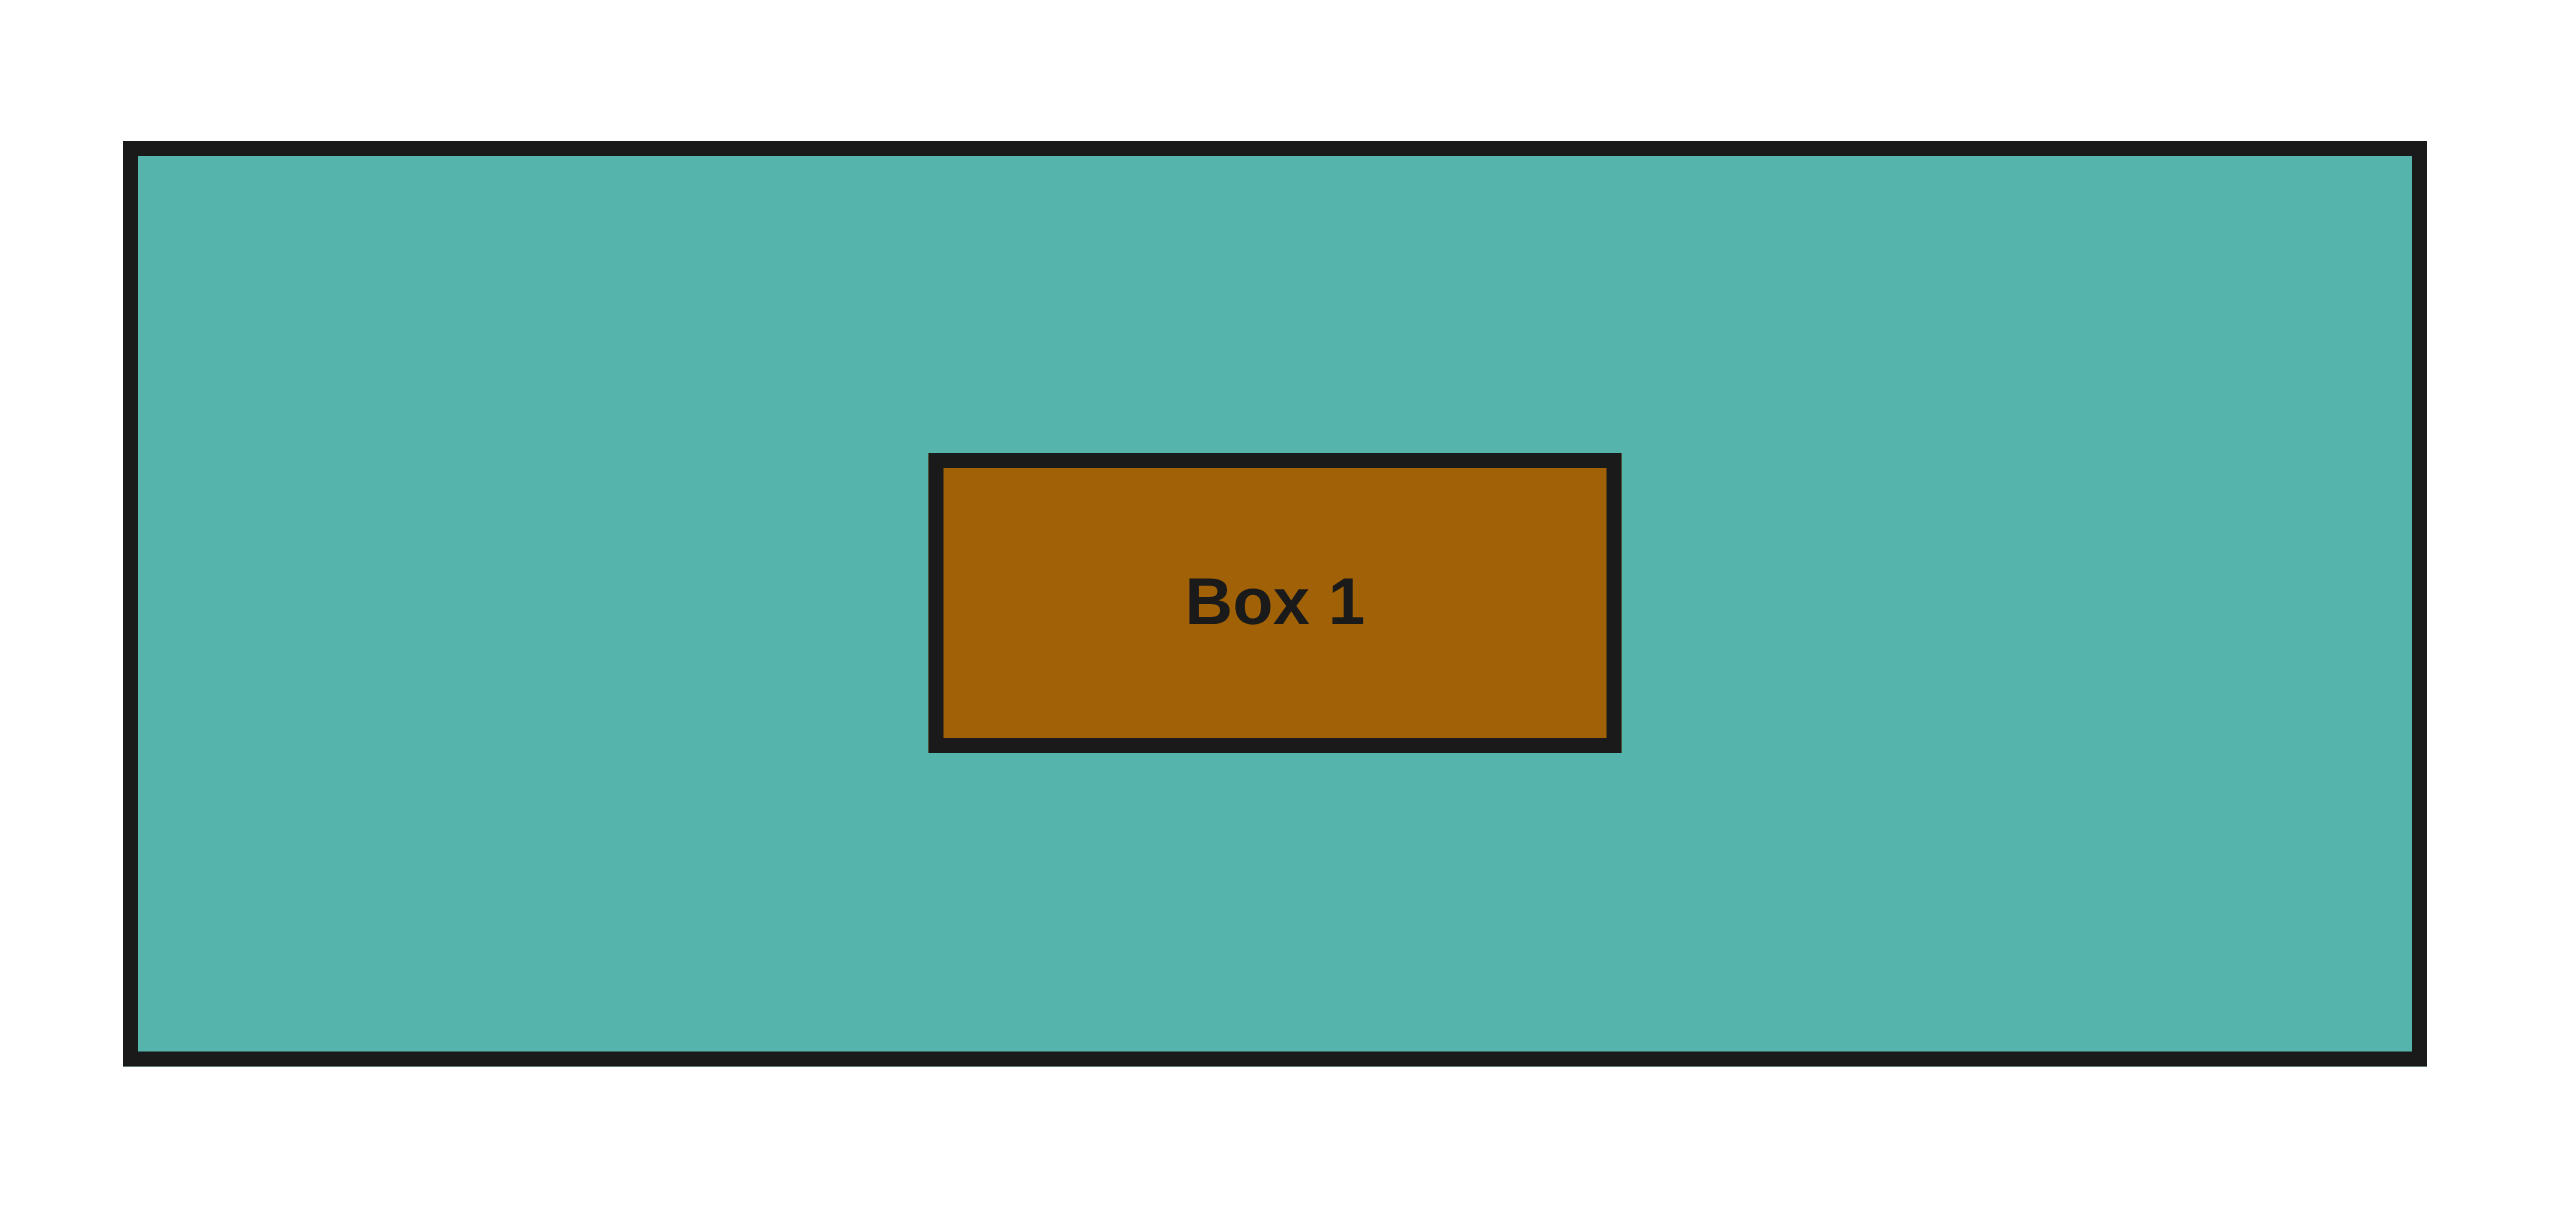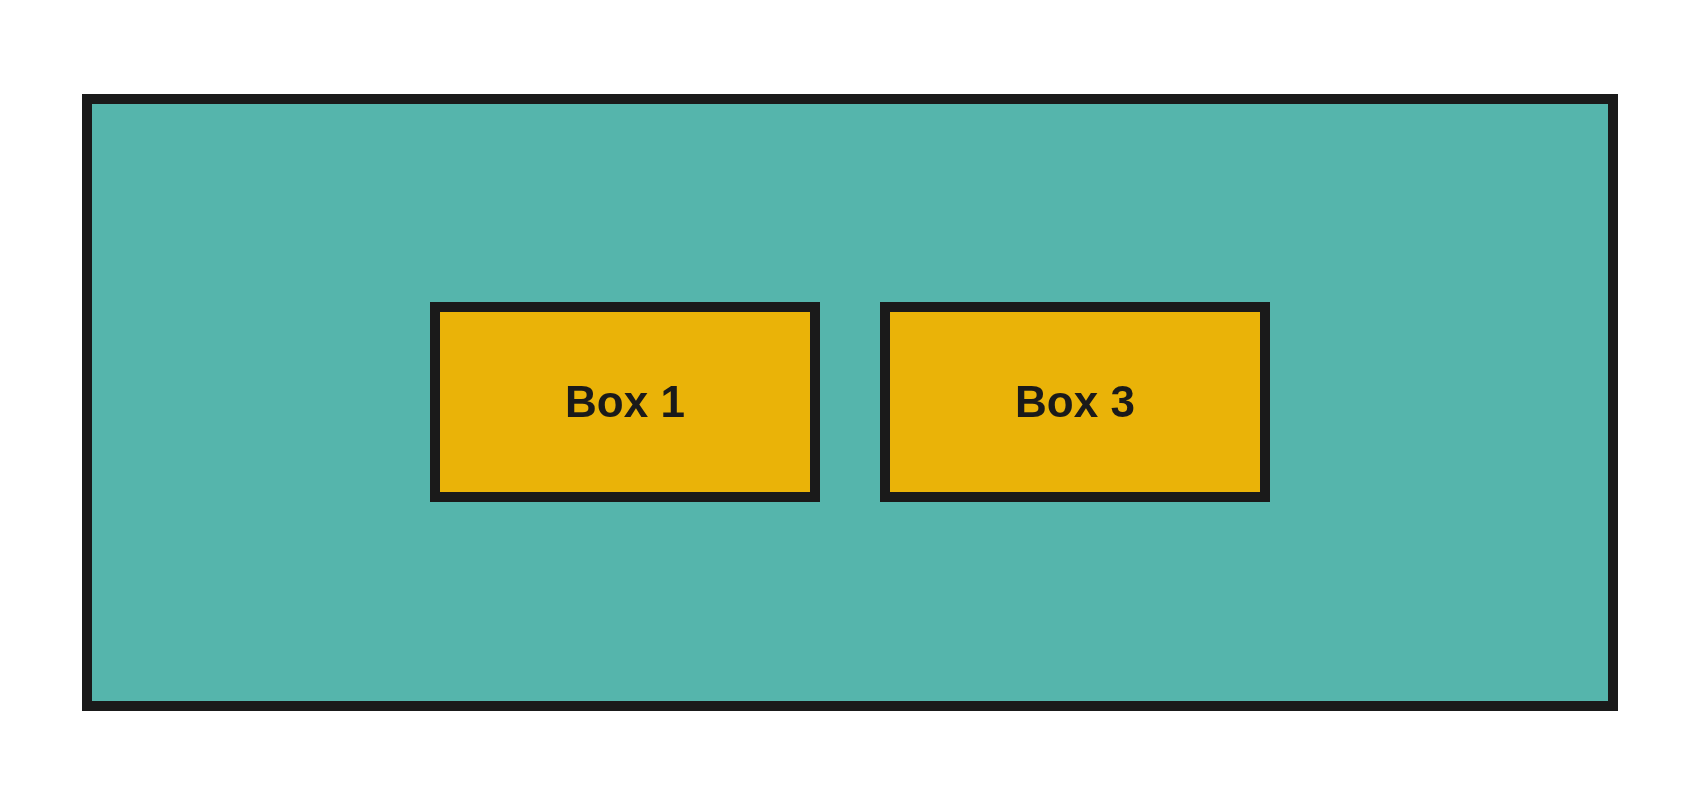--- a/index.html
+++ b/index.html
@@ -20,37 +20,34 @@
       width: 1536px;
       height: 617px;
       background: #55b5ac;
       border: 10px solid #1a1a1a;
       display: flex;
       align-items: center;
       justify-content: center;
       gap: 60px;
     }
     .box {
-      width: 390px;
+      width: 462px;
       height: 200px;
-      background: #eab308;
+      background: #a16207;
       border: 10px solid #1a1a1a;
       display: flex;
       align-items: center;
       justify-content: center;
     }
     .box-label {
       font-size: 44px;
       font-weight: 700;
       color: #1a1a1a;
     }
   </style>
 </head>
 <body>
 
 <div class="container">
   <div class="box">
     <span class="box-label">Box 1</span>
   </div>
-  <div class="box">
-    <span class="box-label">Box 3</span>
-  </div>
 </div>
 
 </body></html>

